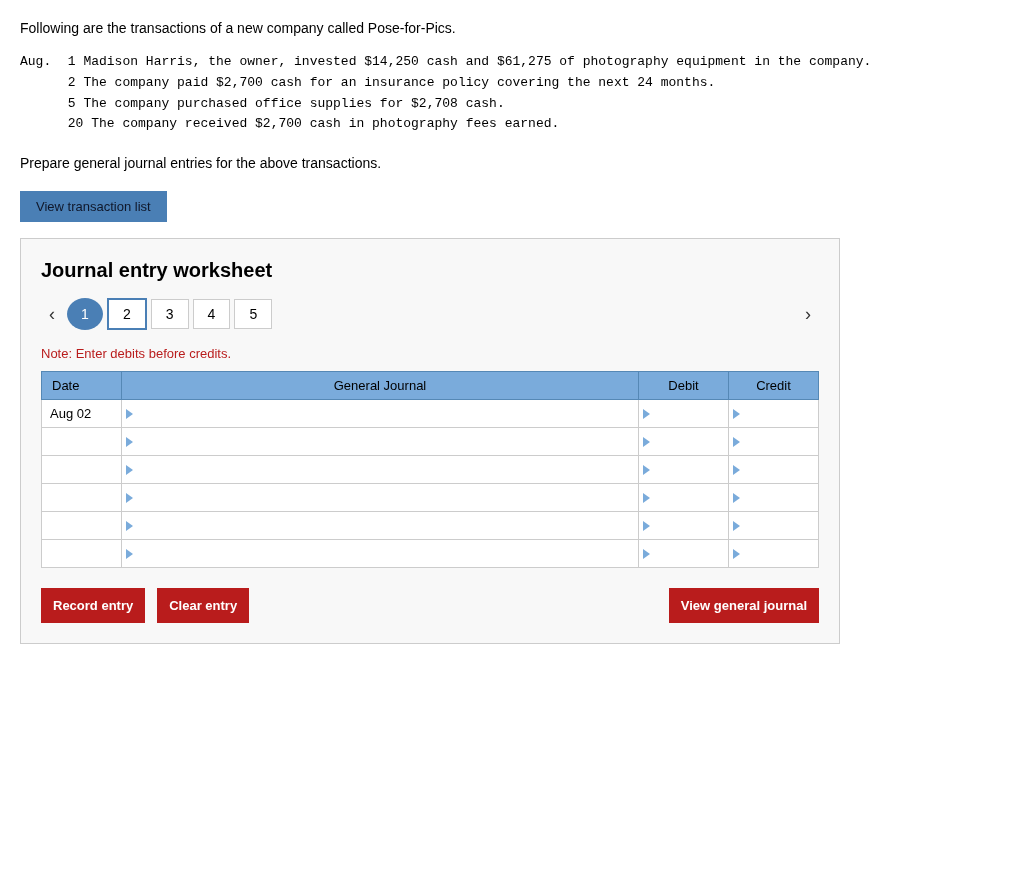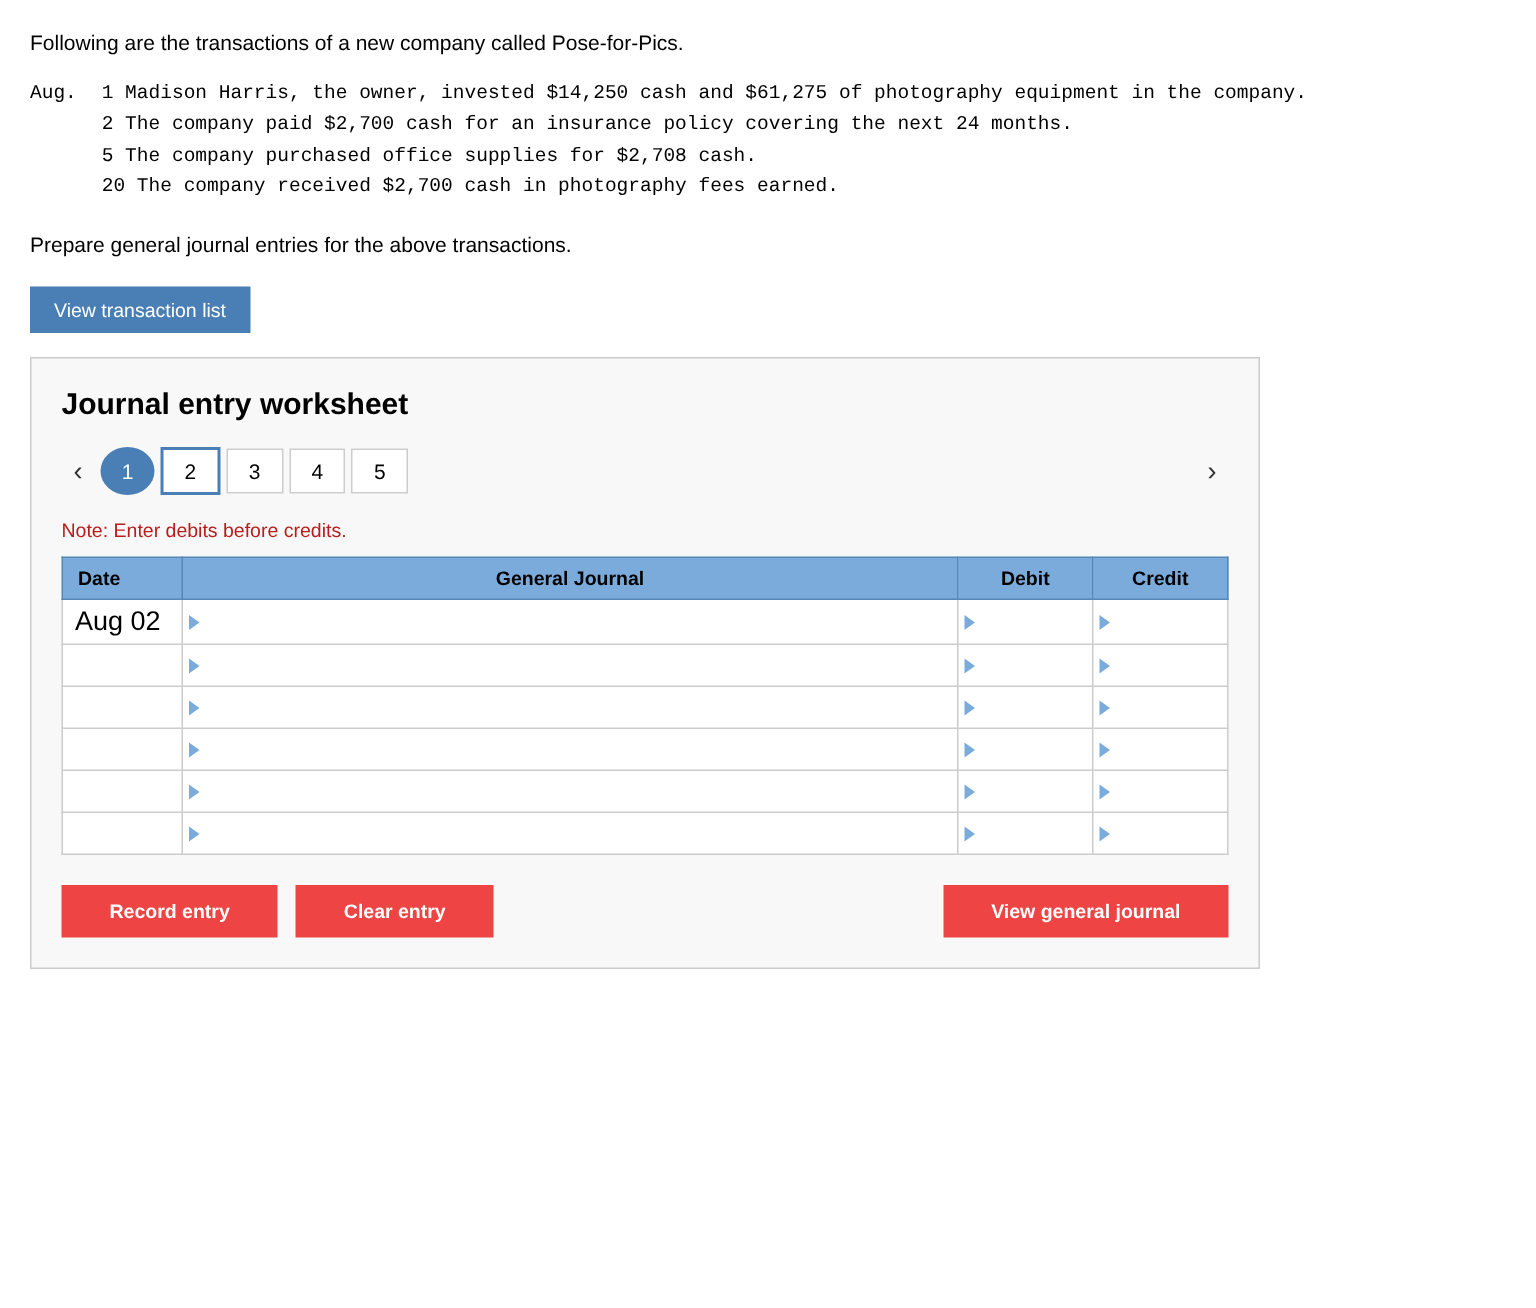--- a/index.html
+++ b/index.html
@@ -29,21 +29,21 @@
     }
     .transactions .aug-items {
       display: inline-block;
     }
     .prepare-text {
       font-size: 14px;
       margin-bottom: 20px;
     }
     .view-transaction-btn {
       background-color: #4a7fb5;
-      color: #ffffff;
+      color: #0f172a;
       border: none;
       padding: 8px 16px;
       font-size: 13px;
       cursor: pointer;
       margin-bottom: 16px;
     }
     .worksheet-container {
       border: 1px solid #ccc;
       padding: 20px;
       background: #f8f8f8;
@@ -108,38 +108,38 @@
       margin-bottom: 10px;
     }
     .journal-table {
       width: 100%;
       border-collapse: collapse;
       margin-bottom: 20px;
     }
     .journal-table th {
       background-color: #7aabdb;
       color: #000;
-      font-weight: bold;
+      font-weight: normal;
       padding: 6px 10px;
       text-align: left;
       border: 1px solid #5588b5;
       font-size: 13px;
     }
     .journal-table th.center {
       text-align: center;
     }
     .journal-table td {
       border: 1px solid #ccc;
       padding: 0;
       height: 28px;
       background: #fff;
     }
     .journal-table td.date-cell {
       padding: 4px 8px;
-      font-size: 18px;
+      font-size: 13px;
       vertical-align: middle;
     }
     .journal-table td input {
       width: 100%;
       height: 100%;
       border: none;
       outline: none;
       padding: 4px 6px;
       font-size: 13px;
       background: transparent;
@@ -147,24 +147,24 @@
     .journal-table .col-date { width: 80px; }
     .journal-table .col-journal { width: auto; }
     .journal-table .col-debit { width: 90px; }
     .journal-table .col-credit { width: 90px; }
     .button-row {
       display: flex;
       gap: 12px;
       align-items: center;
     }
     .btn-action {
-      background-color: #ef4444;
+      background-color: #b91c1c;
       color: white;
       border: none;
-      padding: 10px 32px;
+      padding: 10px 12px;
       font-size: 13px;
       cursor: pointer;
       font-weight: bold;
     }
     .spacer { flex: 1; }
     
     .triangle-marker {
       display: inline-block;
       width: 0;
       height: 0;

